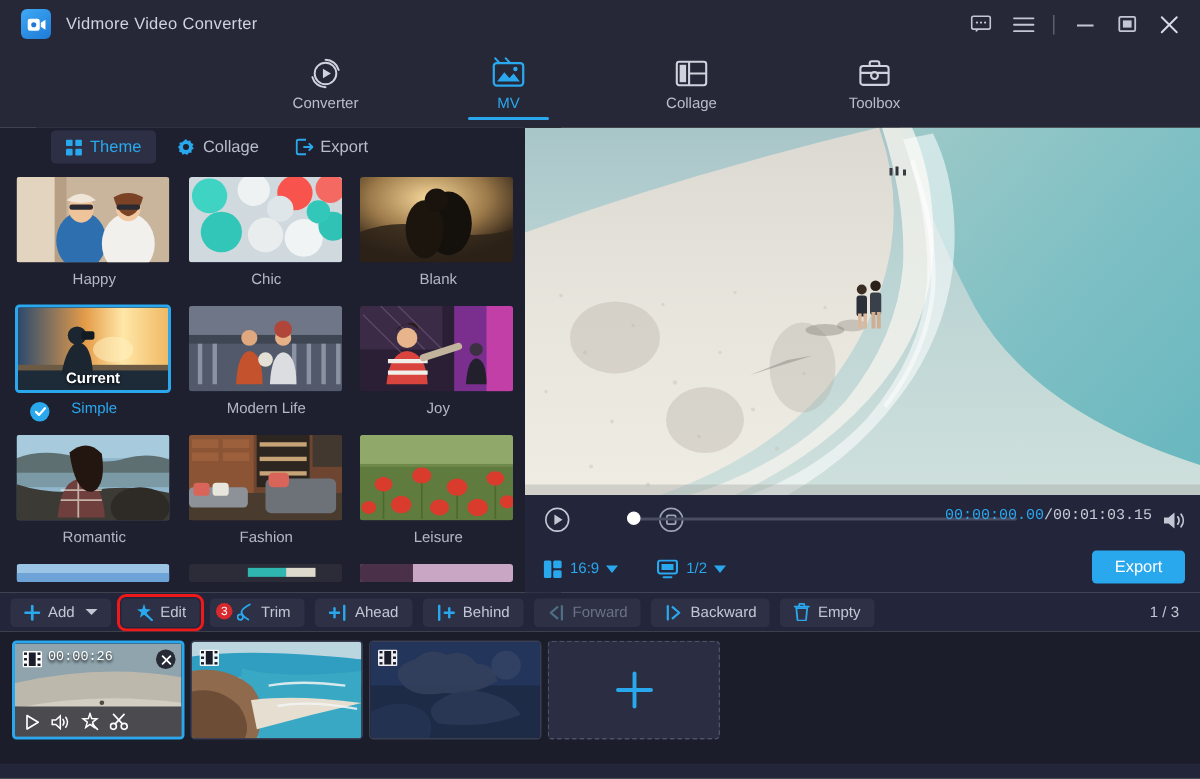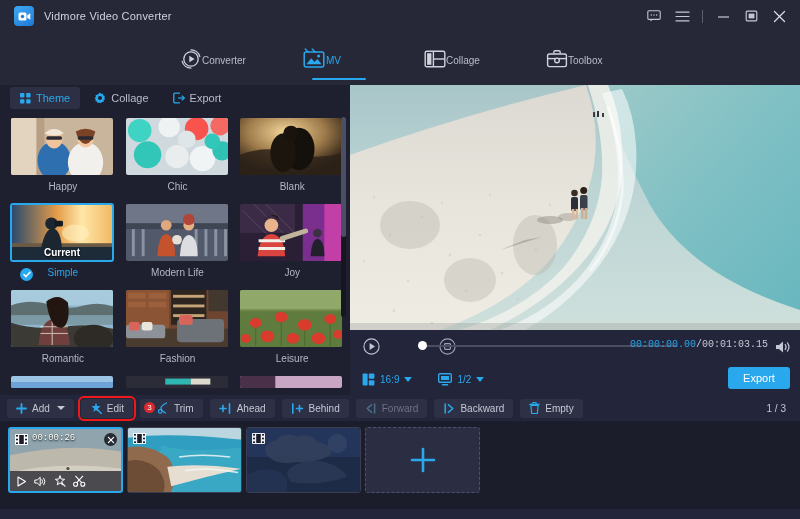--- a/index.html
+++ b/index.html
@@ -17,28 +17,28 @@
   .logo{width:20px;height:20px;margin-left:14px;border-radius:4px;background:linear-gradient(145deg,#3fa9f5,#1e7ad6);
         display:flex;align-items:center;justify-content:center;}
   .logo svg{display:block;}
   .app-title{margin-left:10px;font-size:11px;color:#cfd3de;letter-spacing:.2px;}
   .win-ctrls{position:absolute;right:8px;top:0;height:32px;display:flex;align-items:center;gap:2px;}
   .wbtn{width:26px;height:26px;display:flex;align-items:center;justify-content:center;cursor:pointer;color:#c3c7d4;}
   .wsep{width:1px;height:13px;background:#5a5f73;margin:0 5px;}
 
   
   .mainnav{position:absolute;left:0;top:32px;width:800px;height:53px;background:#262838;display:flex;justify-content:center;align-items:flex-start;gap:48px;}
-  .navitem{width:74px;padding-top:5px;display:flex;flex-direction:row;align-items:center;cursor:pointer;position:relative;height:48px;box-sizing:border-box;}
+  .navitem{width:74px;padding-top:5px;display:flex;flex-direction:column;align-items:center;cursor:pointer;position:relative;height:48px;box-sizing:border-box;}
   .navitem .nlabel{font-size:10px;margin-top:3px;color:#b9bdcb;}
   .navitem.active .nlabel{color:#29a8ee;}
   .navitem.active:after{content:"";position:absolute;bottom:0;left:10px;right:10px;height:2px;background:#29a8ee;border-radius:1px;}
   .navicon{height:24px;display:flex;align-items:center;justify-content:center;}
 
   
-  .leftpanel{position:absolute;left:0;top:85px;width:350px;height:310px;background:#1e2030;}
+  .leftpanel{position:absolute;left:0;top:85px;width:350px;height:310px;background:#1e2030;padding-left:24px;}
   .subtabs{height:26px;display:flex;align-items:center;padding-left:10px;gap:4px;background:#1e2030;}
   .stab{height:22px;padding:0 10px;display:flex;align-items:center;gap:5px;font-size:11px;color:#b9bdcb;border-radius:3px;cursor:pointer;}
   .stab.active{background:#2d3044;color:#29a8ee;}
   .themegrid{position:absolute;left:0;top:26px;width:350px;height:284px;overflow:hidden;}
   .trow{display:flex;gap:4px;padding-left:10px;}
   .tcell{width:110px;margin-right:5px;}
   .thumb{width:104px;height:59px;border-radius:3px;overflow:hidden;position:relative;border:1px solid transparent;box-sizing:border-box;cursor:pointer;}
   .tcell.sel .thumb{border:2px solid #29a8ee;}
   .tlabel{text-align:center;font-size:10px;color:#b3b7c5;margin-top:4px;height:13px;line-height:13px;}
   .tcell.sel .tlabel{color:#29a8ee;}

